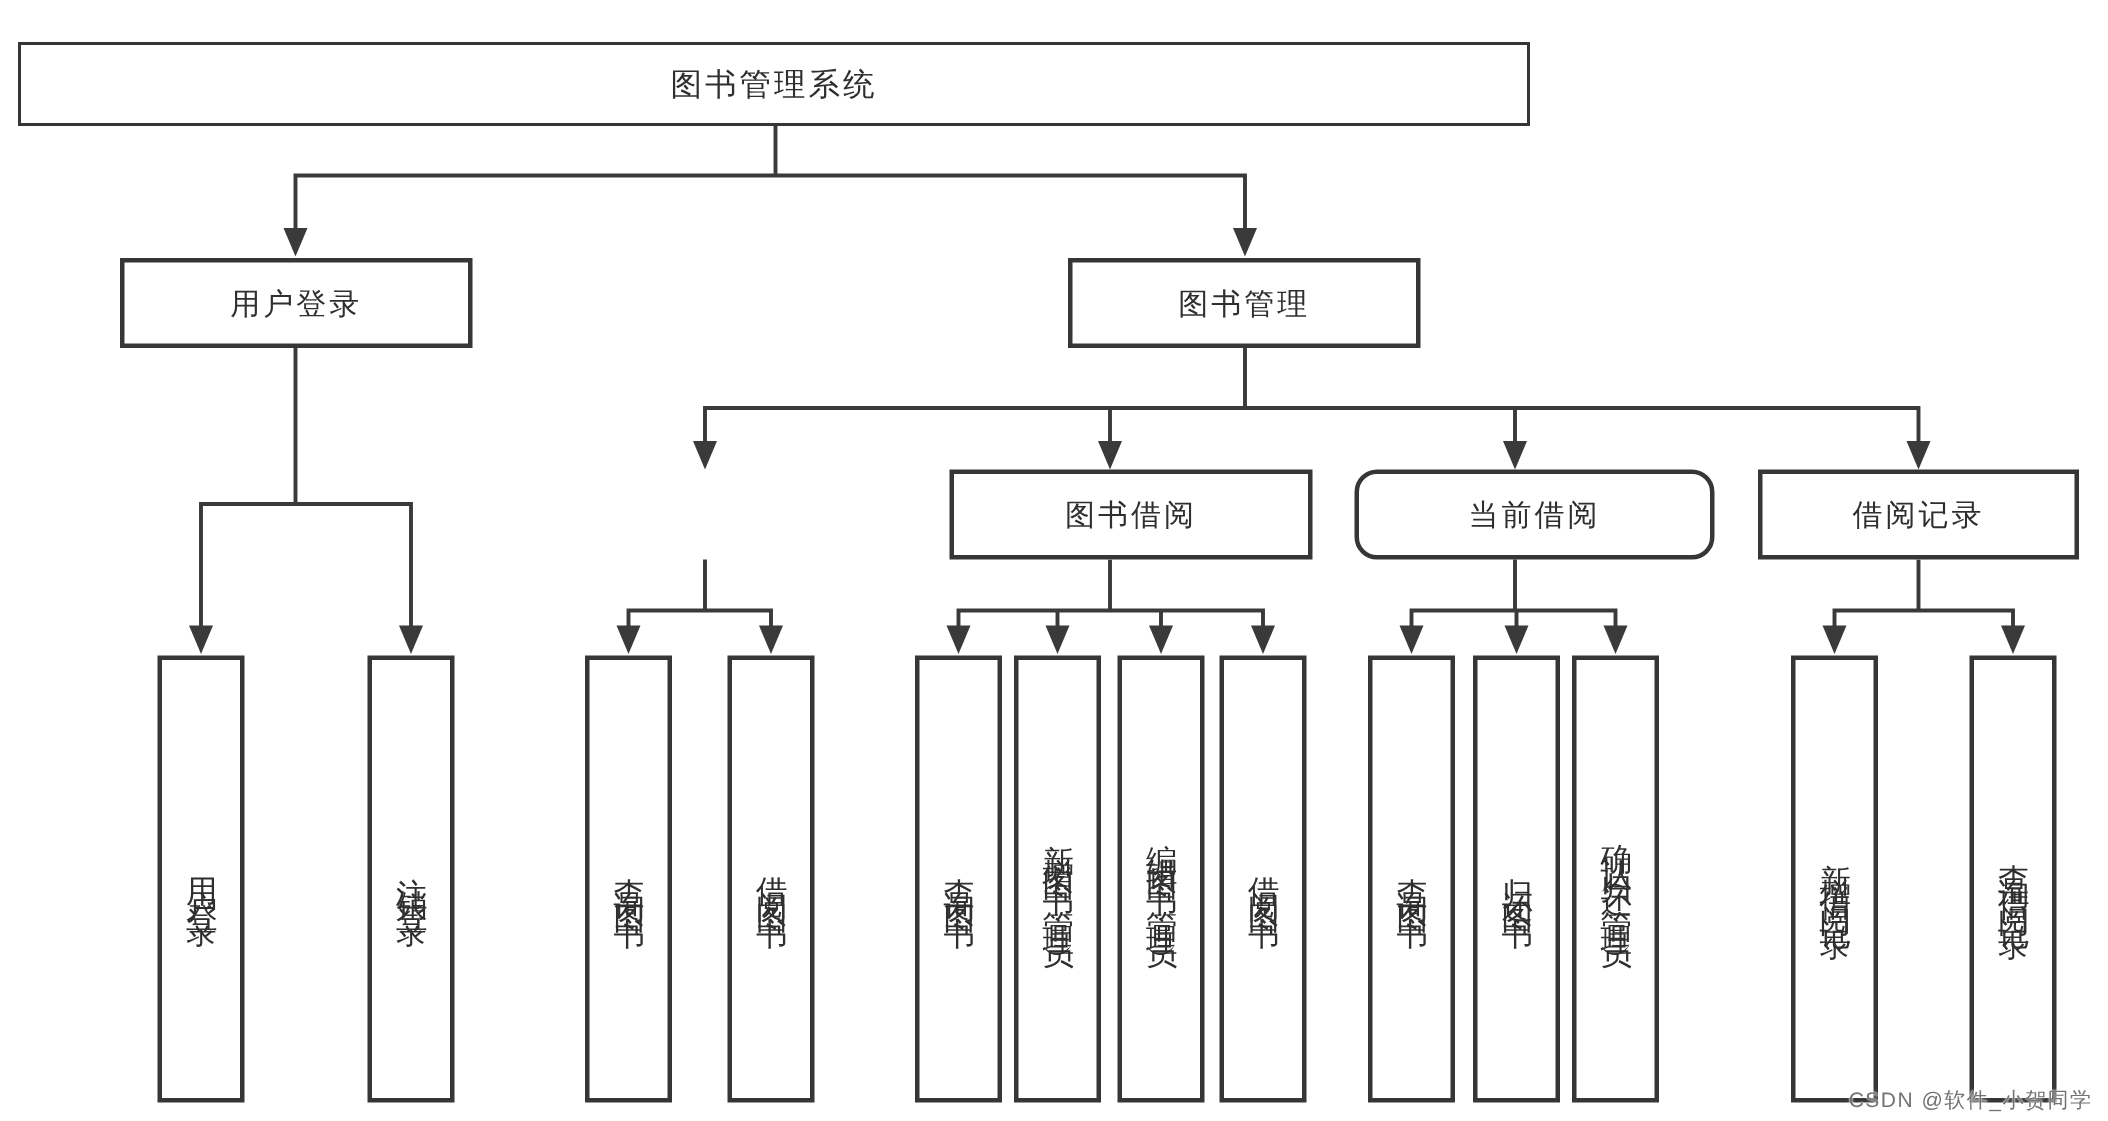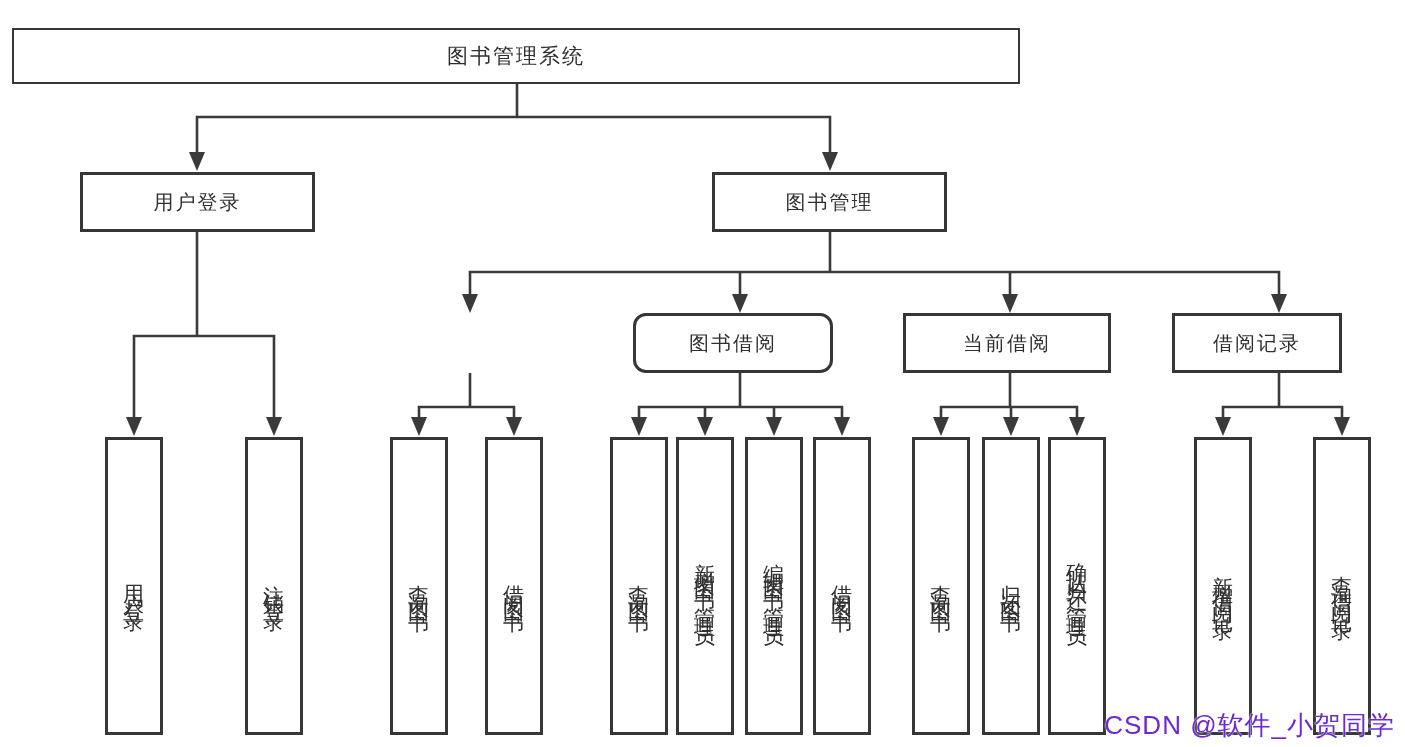--- a/index.html
+++ b/index.html
@@ -53,23 +53,23 @@
     font-size: 21px;
     letter-spacing: 9px;
     line-height: 1;
     white-space: nowrap;
     color: #2f2f2f;
   }
   .watermark {
     position: absolute;
     right: 10px;
     bottom: 4px;
-    font-size: 26px;
+    font-size: 14px;
     letter-spacing: 1px;
-    color: #6d28d9;
+    color: #737373;
     text-shadow: 0 0 2px #ffffff, 0 0 1px #ffffff;
     z-index: 10;
   }
 </style>
 </head>
 <body>
 
 <div id="canvas">
 
   <svg id="connector-layer" viewBox="0 0 1405 747" xmlns="http://www.w3.org/2000/svg">
@@ -130,27 +130,27 @@
     <span>图书管理系统</span>
   </div>
 
   <div class="box branch-box" style="left:80px; top:172px; width:235px; height:60px;">
     <span>用户登录</span>
   </div>
   <div class="box branch-box" style="left:712px; top:172px; width:235px; height:60px;">
     <span>图书管理</span>
   </div>
 
-  <div class="box mid-box" style="left:633px; top:313px; width:200px; height:60px;border-radius:13px;">
+  <div class="box mid-box" style="left:633px; top:313px; width:242px; height:60px;">
     <span>图书借阅</span>
   </div>
-  <div class="box mid-box" style="left:903px; top:313px; width:208px; height:60px;">
+  <div class="box mid-box" style="left:903px; top:313px; width:240px; height:60px;border-radius:15px;">
     <span>当前借阅</span>
   </div>
-  <div class="box mid-box" style="left:1172px; top:313px; width:170px; height:60px;text-align:right;">
+  <div class="box mid-box" style="left:1172px; top:313px; width:214px; height:60px;text-align:right;">
     <span>借阅记录</span>
   </div>
 
   <div class="box leaf-box" style="left:105px;">
     <span class="vtext">用户登录</span>
   </div>
   <div class="box leaf-box" style="left:245px;">
     <span class="vtext">注销登录</span>
   </div>
 

